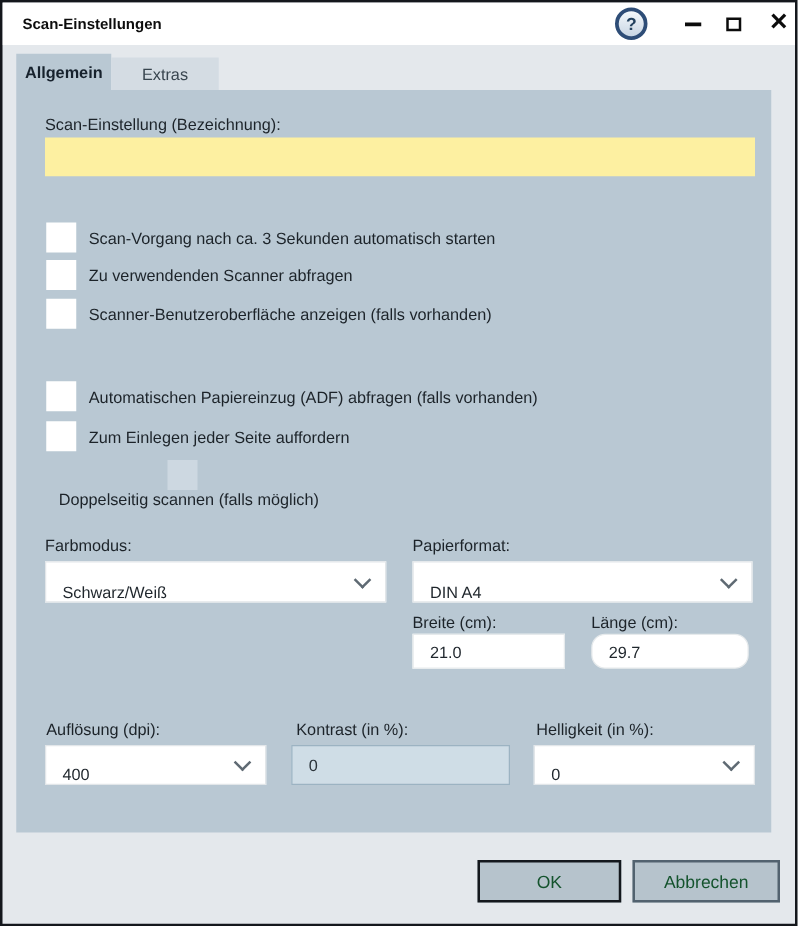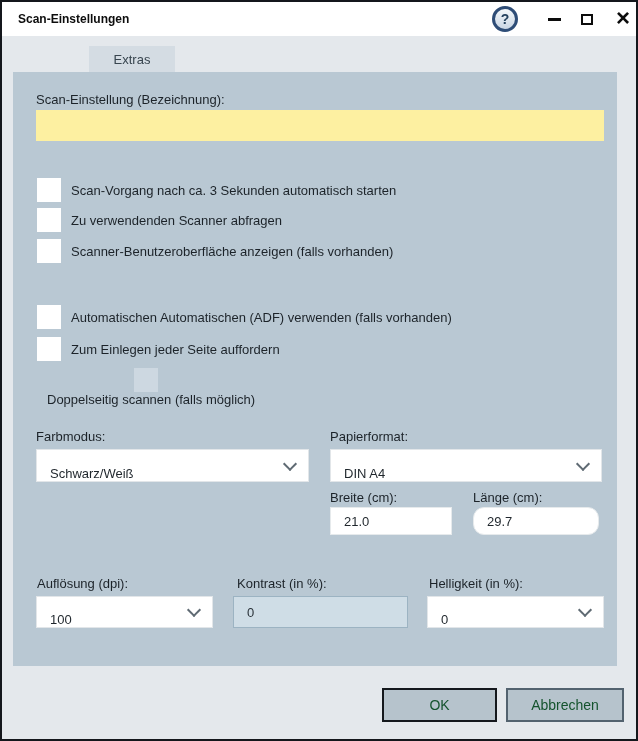--- a/index.html
+++ b/index.html
@@ -71,20 +71,23 @@
       <div class="min-glyph"></div>
     </div>
     <div class="cap-btn max-btn">
       <div class="max-glyph"></div>
     </div>
     <div class="cap-btn close-btn">
       <div class="close-glyph">×</div>
     </div>
   </div>
 
+  <div class="tab tab-active">
+    <span>Allgemein</span>
+  </div>
   <div class="tab tab-idle">
     <span>Extras</span>
   </div>
 
   <div class="panel"></div>
 
   <div class="lbl bold" style="left:34px;top:90px;">Scan-Einstellung (Bezeichnung):</div>
   <input class="yellow-input" type="text" value="" style="">
 
   <div class="cbrow" style="top:176px;">
@@ -95,21 +98,21 @@
     <div class="cbox"></div>
     <span class="cblabel">Zu verwendenden Scanner abfragen</span>
   </div>
   <div class="cbrow" style="top:237px;">
     <div class="cbox"></div>
     <span class="cblabel">Scanner-Benutzeroberfläche anzeigen (falls vorhanden)</span>
   </div>
 
   <div class="cbrow" style="top:303px;">
     <div class="cbox"></div>
-    <span class="cblabel">Automatischen Automatischen (ADF) verwenden (falls vorhanden)</span>
+    <span class="cblabel">Automatischen Papiereinzug (ADF) abfragen (falls vorhanden)</span>
   </div>
   <div class="cbrow" style="top:335px;">
     <div class="cbox"></div>
     <span class="cblabel">Zum Einlegen jeder Seite auffordern</span>
   </div>
   <div class="cbrow" style="top:366px;flex-direction:column;">
     <div class="cbox cbox-disabled"></div>
     <span class="cblabel">Doppelseitig scannen (falls möglich)</span>
   </div>
 
@@ -126,21 +129,21 @@
   </div>
 
   <div class="lbl" style="left:328px;top:488px;">Breite (cm):</div>
   <input class="textfield" style="left: 328px; top: 505px; width: 122px; height: 28px;" type="text" value="21.0">
 
   <div class="lbl" style="left:471px;top:488px;">Länge (cm):</div>
   <input class="textfield" style="left: 471px; top: 505px; width: 126px; height: 28px; border-radius: 11px;" type="text" value="29.7">
 
   <div class="lbl" style="left:35px;top:574px;">Auflösung (dpi):</div>
   <div class="combo" style="left:34px;top:594px;width:177px;height:32px;">
-    <span>100</span>
+    <span>400</span>
     <span class="chev"></span>
   </div>
 
   <div class="lbl" style="left:235px;top:574px;">Kontrast (in %):</div>
   <div class="disabledfield" style="left:231px;top:594px;width:175px;height:32px;">
     <span>0</span>
   </div>
 
   <div class="lbl" style="left:427px;top:574px;">Helligkeit (in %):</div>
   <div class="combo" style="left:425px;top:594px;width:177px;height:32px;">

